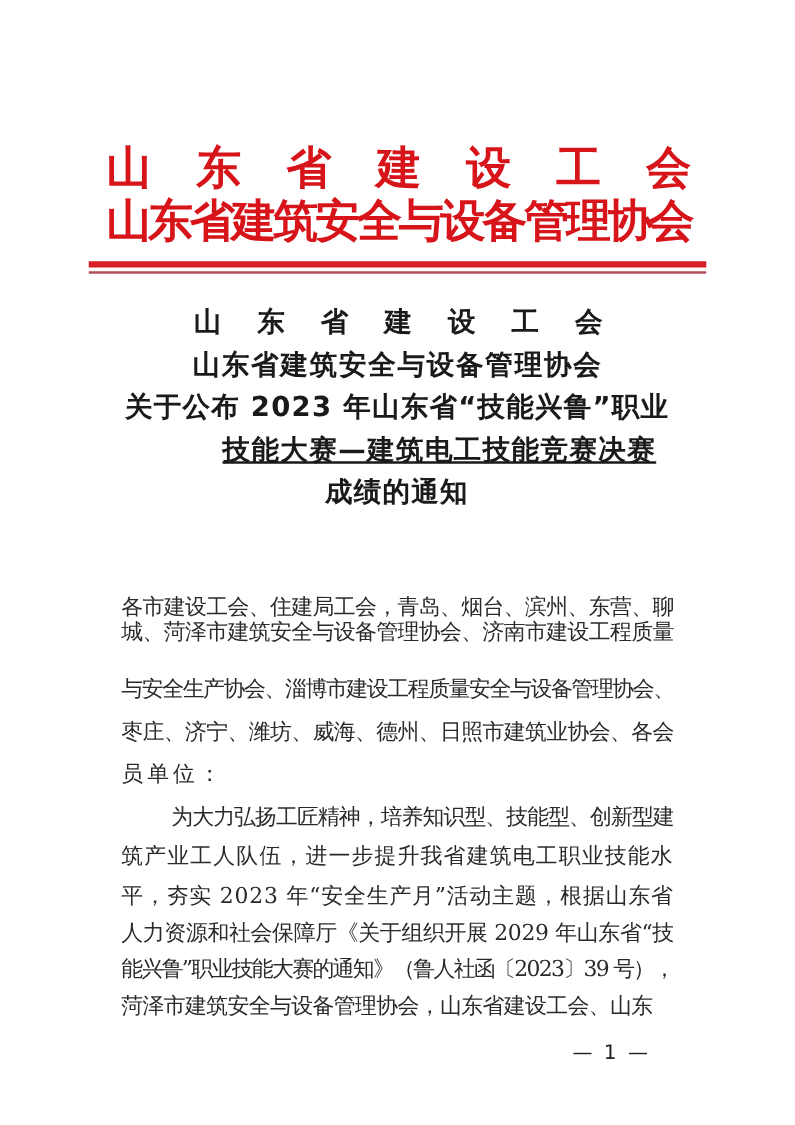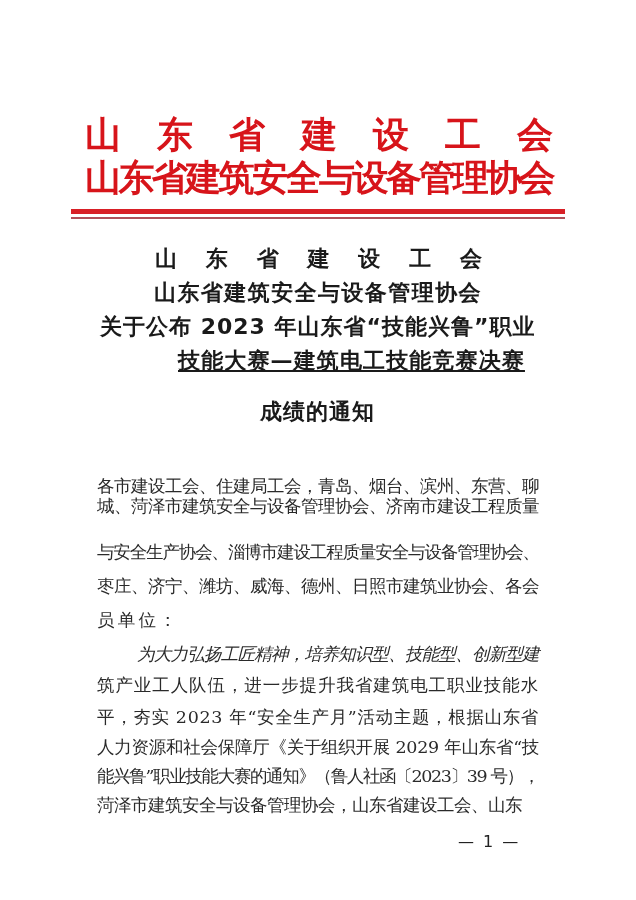--- a/index.html
+++ b/index.html
@@ -74,21 +74,21 @@
   }
   .t-line {
     position: absolute;
     white-space: nowrap;
     line-height: 30px;
   }
   .t1 { left: 155px; width: 327px; top: 0; display: flex; justify-content: space-between; }
   .t2 { left: 154px; top: 34px; letter-spacing: 0.5px; }
   .t3 { left: 100px; top: 68px; letter-spacing: -0.3px; }
   .t4 { left: 178px; top: 102px; letter-spacing: 0.2px; text-decoration: underline; }
-  .t5 { left: 260px; top: 136px; letter-spacing: 1px; margin-top: 17px; }
+  .t5 { left: 260px; top: 136px; letter-spacing: 1px; }
   
   .body-text {
     position: absolute;
     left: 97px;
     width: 450px;
     font-family: "DejaVu Serif", "Liberation Serif", serif;
     color: #2a2a2a;
     font-size: 17.5px;
   }
   .b-line {
@@ -149,21 +149,21 @@
 
   <div class="body-text" style="top:450px;">
     <div class="b-line" style="top: 0px; letter-spacing: -0.5px;">各市建设工会、住建局工会，青岛、烟台、滨州、东营、聊</div>
     <div class="b-line" style="top: 20px; letter-spacing: -0.5px;">城、菏泽市建筑安全与设备管理协会、济南市建设工程质量</div>
     <div class="b-line" style="top: 66px; letter-spacing: -1.13px;">与安全生产协会、淄博市建设工程质量安全与设备管理协会、</div>
     <div class="b-line" style="top: 100px; letter-spacing: -0.5px;">枣庄、济宁、潍坊、威海、德州、日照市建筑业协会、各会</div>
     <div class="b-line" style="top:134px;">员单位：</div>
   </div>
 
   <div class="body-text" style="top:618px;">
-    <div class="b-line indent" style="top: 0px; letter-spacing: -0.75px; font-style: italic;">为大力弘扬工匠精神，培养知识型、技能型、创新型建</div>
+    <div class="b-line indent" style="top: 0px; letter-spacing: -0.75px;">为大力弘扬工匠精神，培养知识型、技能型、创新型建</div>
     <div class="b-line" style="top: 31px; letter-spacing: 0.92px; text-align: center;">筑产业工人队伍，进一步提升我省建筑电工职业技能水</div>
     <div class="b-line" style="top: 63px; letter-spacing: 0.66px;">平，夯实 2023 年“安全生产月”活动主题，根据山东省</div>
     <div class="b-line" style="top: 93px; letter-spacing: -0.26px;">人力资源和社会保障厅《关于组织开展 2029 年山东省“技</div>
     <div class="b-line" style="top: 122px; letter-spacing: -1.35px;">能兴鲁”职业技能大赛的通知》（鲁人社函〔2023〕39 号），</div>
     <div class="b-line" style="top: 151px; letter-spacing: -0.5px;">菏泽市建筑安全与设备管理协会，山东省建设工会、山东</div>
   </div>
 
   <div class="page-number">— 1 —</div>
 </div>
 

